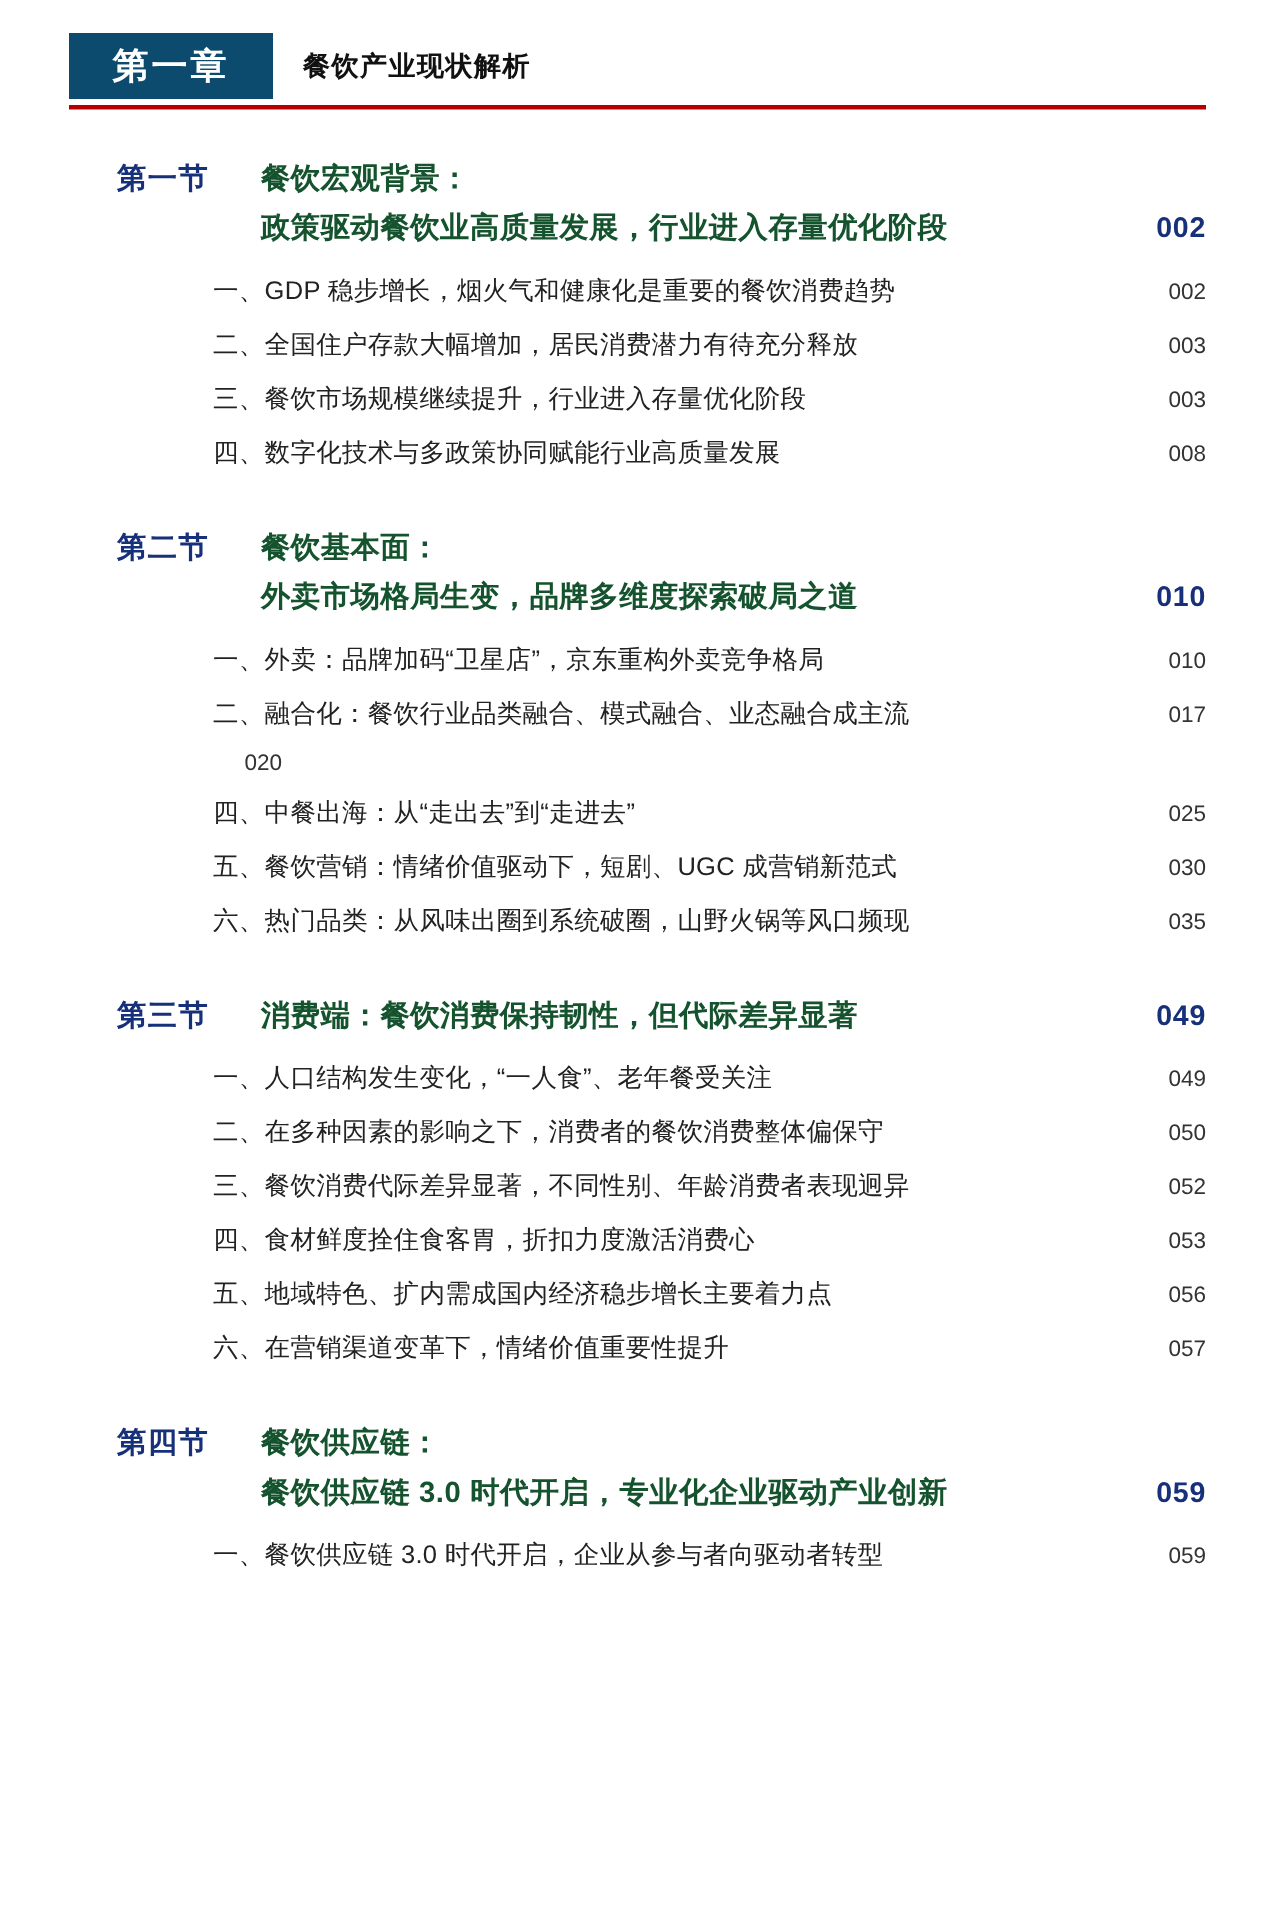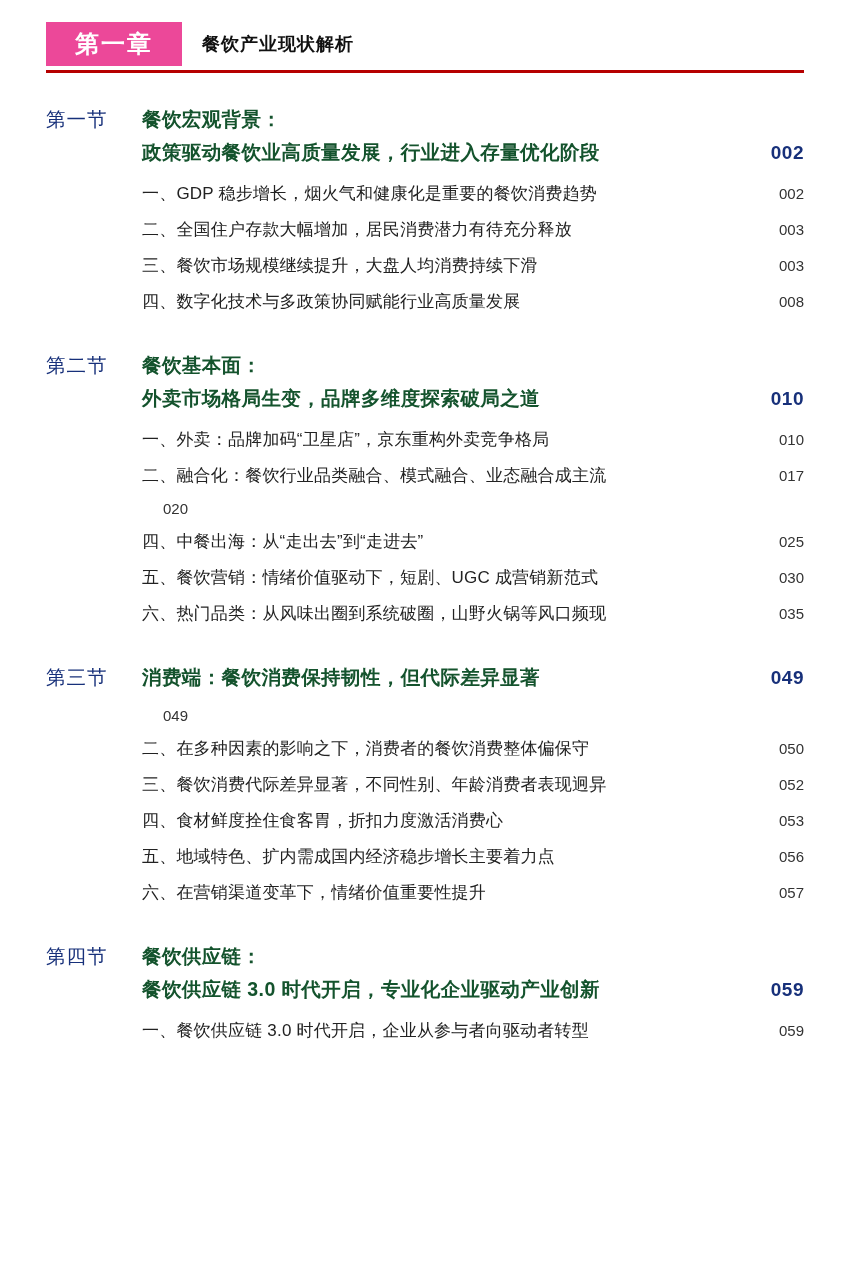--- a/index.html
+++ b/index.html
@@ -24,21 +24,21 @@
 
   
   .chapter-header {
     position: relative;
     display: flex;
     align-items: stretch;
     margin-top: 22px;
     height: 44px;
   }
   .chapter-tag {
-    background: #ec4899;
+    background: #0c4a6e;
     color: #ffffff;
     font-size: 24px;
     font-weight: bold;
     letter-spacing: 2px;
     display: flex;
     align-items: center;
     justify-content: center;
     padding: 0 18px;
     min-width: 136px;
     box-sizing: border-box;
@@ -69,22 +69,23 @@
     align-items: flex-start;
     color: #17307a;
     font-weight: bold;
     font-size: 19.5px;
     line-height: 33px;
   }
   .section-label {
     width: 96px;
     flex: 0 0 96px;
     color: #17307a;
-    font-weight: normal;
+    font-weight: bold;
     letter-spacing: 1px;
+    margin-left: 32px;
   }
   .section-titles {
     flex: 1;
     position: relative;
     padding-right: 58px;
   }
   .section-title-line {
     color: #14532d;
     font-weight: bold;
     letter-spacing: 0.4px;
@@ -151,21 +152,21 @@
     <div class="entries">
       <div class="entry">
         <div class="entry-text">一、GDP 稳步增长，烟火气和健康化是重要的餐饮消费趋势</div>
         <div class="entry-page">002</div>
       </div>
       <div class="entry">
         <div class="entry-text">二、全国住户存款大幅增加，居民消费潜力有待充分释放</div>
         <div class="entry-page">003</div>
       </div>
       <div class="entry">
-        <div class="entry-text">三、餐饮市场规模继续提升，大盘人均消费持续下滑</div>
+        <div class="entry-text">三、餐饮市场规模继续提升，行业进入存量优化阶段</div>
         <div class="entry-page">003</div>
       </div>
       <div class="entry">
         <div class="entry-text">四、数字化技术与多政策协同赋能行业高质量发展</div>
         <div class="entry-page">008</div>
       </div>
     </div>
   </div>
 
   <div class="section">
@@ -207,20 +208,21 @@
   <div class="section">
     <div class="section-head single">
       <div class="section-label">第三节</div>
       <div class="section-titles">
         <div class="section-title-line">消费端：餐饮消费保持韧性，但代际差异显著</div>
         <div class="section-page">049</div>
       </div>
     </div>
     <div class="entries">
       <div class="entry">
+        <div class="entry-text">一、人口结构发生变化，“一人食”、老年餐受关注</div>
         <div class="entry-page">049</div>
       </div>
       <div class="entry">
         <div class="entry-text">二、在多种因素的影响之下，消费者的餐饮消费整体偏保守</div>
         <div class="entry-page">050</div>
       </div>
       <div class="entry">
         <div class="entry-text">三、餐饮消费代际差异显著，不同性别、年龄消费者表现迥异</div>
         <div class="entry-page">052</div>
       </div>

